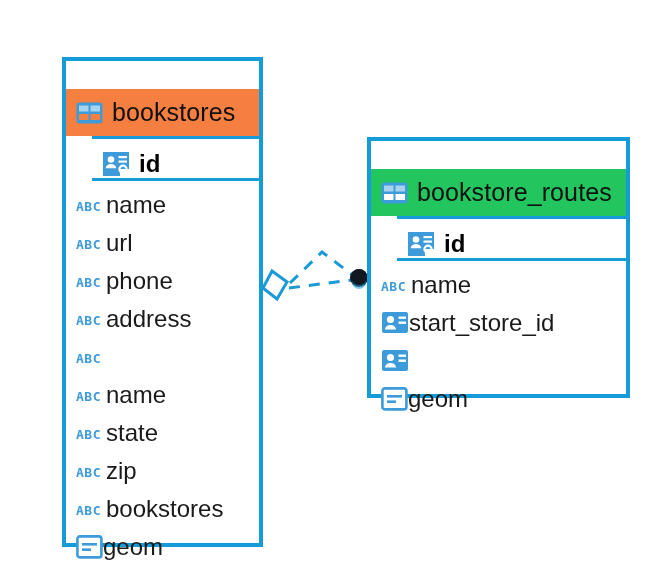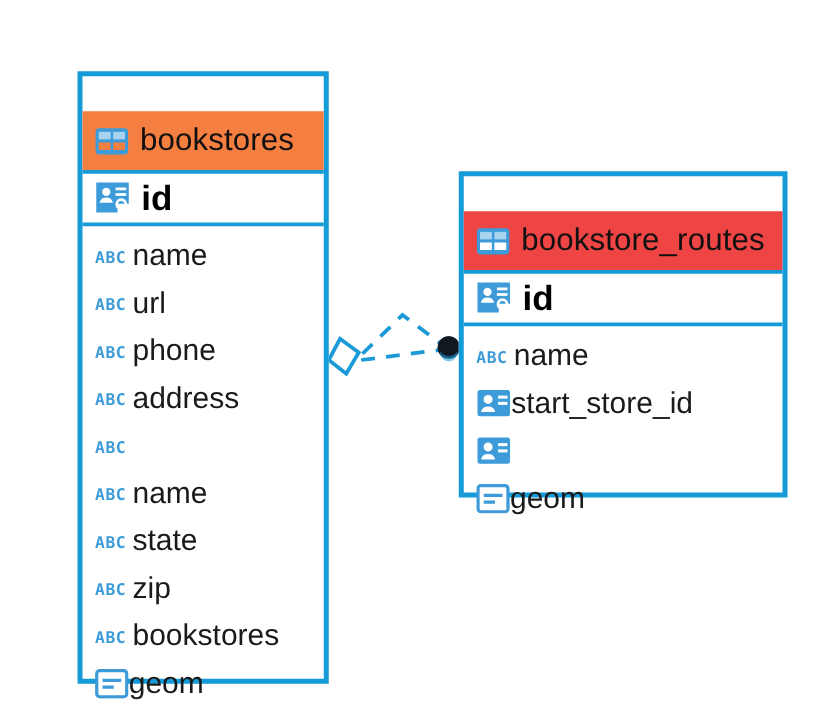--- a/index.html
+++ b/index.html
@@ -18,28 +18,28 @@
   }
   .tbl-header{
     box-sizing:border-box;
     display:flex;align-items:center;gap:9px;
     padding:0 10px;height:47px;
     font-size:25px;color:#111;letter-spacing:.1px;
     white-space:nowrap;
     margin-top:28px;
   }
   .tbl-header.orange{background:#F57F40;}
-  .tbl-header.grey{background:#ef4444;}
+  .tbl-header.grey{background:#22c55e;}
   .pk-row{
     box-sizing:border-box;
-    display:flex;align-items:center;gap:9px;
+    display:flex;align-items:flex-end;gap:9px;
     padding:0 10px;height:45px;
     border-top:3px solid var(--brd,#159BD7);
     border-bottom:3px solid var(--brd,#159BD7);
-    font-size:28px;font-weight:bold;color:#000;
+    font-size:24px;font-weight:bold;color:#000;margin-left:26px;
   }
   .field-list{padding:5px 0 6px 0;}
   .field-row{
     display:flex;align-items:center;gap:0;
     padding:0 10px;height:38px;
     font-size:24px;color:#1a1a1a;white-space:nowrap;
   }
 
   
   .ico{flex:0 0 auto;display:block;}

